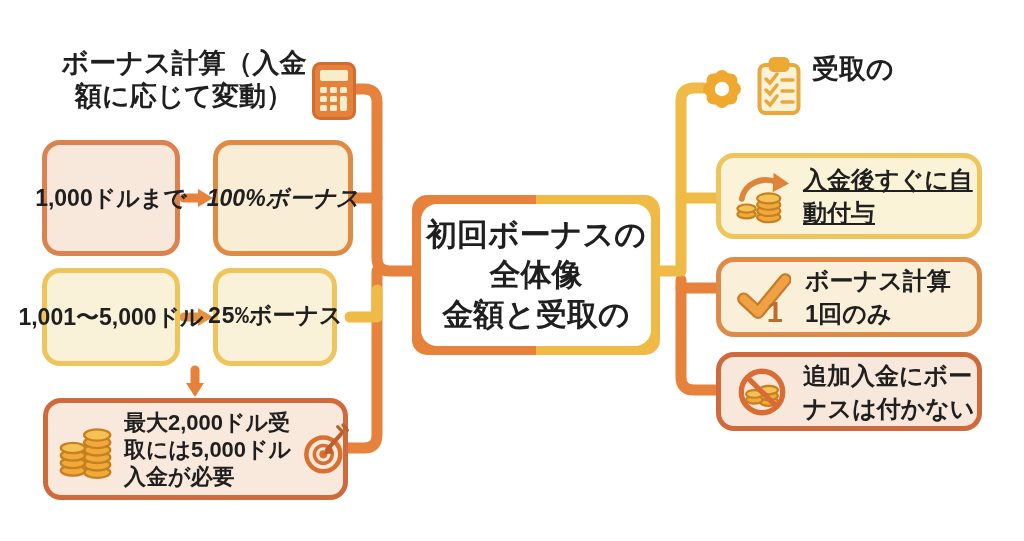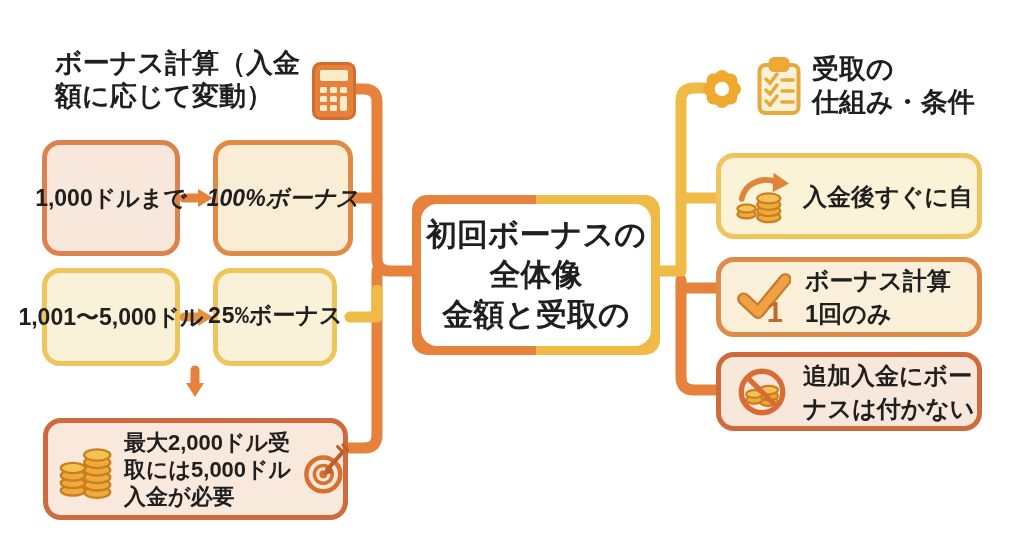--- a/index.html
+++ b/index.html
@@ -7,24 +7,24 @@
           font-family:"Liberation Sans",sans-serif;color:#1f1f1f;}
   #lines{position:absolute;left:0;top:0;z-index:0;}
   .box{position:absolute;z-index:1;box-sizing:border-box;border-radius:18px;
        display:flex;flex-direction:row;align-items:center;justify-content:center;
        font-weight:bold;text-align:center;}
   .b-orange{border:5px solid #DB8350;background:#F8E8DC;}
   .b-orange2{border:5px solid #E08B44;background:#FAEDD5;}
   .b-yellow{border:5px solid #EEC45C;background:#FAF2D8;}
   .b-deep{border:5px solid #CE6A3B;background:#F8E7DB;}
   .b-cream-or{border:5px solid #DD8B49;background:#FAEFD8;}
-  .b-cream-ye{border:5px solid #EEC45C;background:#FBF3D8;}
+  .b-cream-ye{border:5px solid #EEC45C;background:#FBF3D8;text-decoration:underline;}
   .t23{font-size:23px;line-height:29px;}
   .t24{font-size:24px;line-height:33px;}
-  .t22{font-size:22px;line-height:27px;margin-top:20px;}
+  .t22{font-size:22px;line-height:27px;}
   .hline{display:block;white-space:nowrap;}
   .hdr{position:absolute;z-index:1;font-weight:bold;font-size:27px;line-height:33px;}
   .row{flex-direction:row;justify-content:flex-start;text-align:left;}
   .icon{position:absolute;z-index:1;}
   #center-wrap{position:absolute;left:412px;top:195px;width:248px;height:160px;z-index:1;
                background:linear-gradient(90deg,#E6823C 0 50%,#EFBA45 50% 100%);
                border-radius:15px;padding:9px;box-sizing:border-box;}
   #center-inner{width:100%;height:100%;background:#ffffff;border-radius:16px;
                 display:flex;flex-direction:column;align-items:center;justify-content:center;
                 font-weight:bold;font-size:31px;line-height:40px;text-align:center;}
@@ -54,21 +54,21 @@
     <g>
       <path d="M 184 317 L 198 317" stroke="#E6933F" stroke-width="9" stroke-linecap="round"></path>
       <polygon points="198,308 213,317 198,326" fill="#E6933F"></polygon>
     </g>
     <g>
       <path d="M 195 370 L 195 383" stroke="#E6823C" stroke-width="9" stroke-linecap="round"></path>
       <polygon points="186,383 204,383 195,397" fill="#E6823C"></polygon>
     </g>
   </svg>
 
-  <div class="hdr" style="left:55px;top:47px;width:258px;text-align:left;">
+  <div class="hdr" style="left:55px;top:47px;width:258px;text-align:center;">
     <span class="hline">ボーナス計算（入金</span>
     <span class="hline">額に応じて変動）</span>
   </div>
   <svg class="icon" style="left:312px;top:62px;" width="44" height="58" viewBox="0 0 44 58">
     <rect x="1.5" y="1.5" width="41" height="55" rx="7" fill="#E5813B" stroke="#CF6E2E" stroke-width="3"></rect>
     <rect x="8" y="8" width="28" height="11" rx="2" fill="#F8EDCB"></rect>
     <g fill="#F8EDCB">
       <rect x="8" y="25" width="7" height="6" rx="1.5"></rect>
         <rect x="18" y="25" width="7" height="6" rx="1.5"></rect>
         <rect x="28" y="25" width="7" height="6" rx="1.5"></rect>
@@ -180,38 +180,38 @@
       <path d="M9 23 l4 4 l7 -9"></path>
         <path d="M25 24 L36 24"></path>
       <path d="M9 34 l4 4 l7 -9"></path>
         <path d="M25 35 L36 35"></path>
       <path d="M9 45 l4 4 l7 -9"></path>
         <path d="M25 46 L36 46"></path>
     </g>
   </svg>
   <div class="hdr" style="left:812px;top:53px;text-align:left;">
     <span class="hline">受取の</span>
-    <span class="hline">仕組み・条件</span>
   </div>
 
   <div class="box b-cream-ye row t24" style="left:716px;top:153px;width:266px;height:86px;gap:14px;padding:0 14px;">
     <svg width="54" height="56" viewBox="0 0 56 58" style="flex:none;">
       <path d="M7 32 C 10 16, 28 8, 44 15" fill="none" stroke="#DF8438" stroke-width="6" stroke-linecap="round"></path>
       <polygon points="40,5 56,16 39,25" fill="#DF8438"></polygon>
       <g fill="#F1A93C" stroke="#C6801F" stroke-width="2.2">
         <ellipse cx="35" cy="51" rx="12" ry="5.2"></ellipse>
           <ellipse cx="35" cy="44.5" rx="12" ry="5.2"></ellipse>
           <ellipse cx="35" cy="38" rx="12" ry="5.2"></ellipse>
         <ellipse cx="35" cy="31.5" rx="12" ry="5.2" fill="#F6C154"></ellipse>
         <ellipse cx="12" cy="48" rx="9.5" ry="4.2"></ellipse>
         <ellipse cx="12" cy="42" rx="9.5" ry="4.2" fill="#F6C154"></ellipse>
       </g>
     </svg>
     <div style="text-align:left;">
       <span class="hline">入金後すぐに自</span>
+      <span class="hline">動付与</span>
     </div>
   </div>
 
   <div class="box b-cream-or row t24" style="left:716px;top:257px;width:266px;height:80px;gap:14px;padding:0 14px;">
     <svg width="56" height="54" viewBox="0 0 58 56" style="flex:none;">
       <path d="M 9 30 L 24 44 L 52 10" fill="none" stroke="#C87A2C" stroke-width="13.5" stroke-linecap="round" stroke-linejoin="round"></path>
       <path d="M 9 30 L 24 44 L 52 10" fill="none" stroke="#EFA143" stroke-width="9" stroke-linecap="round" stroke-linejoin="round"></path>
       <text x="33" y="54" font-size="30" font-weight="bold" fill="#BF6B2E">1</text>
     </svg>
     <div style="text-align:left;">

